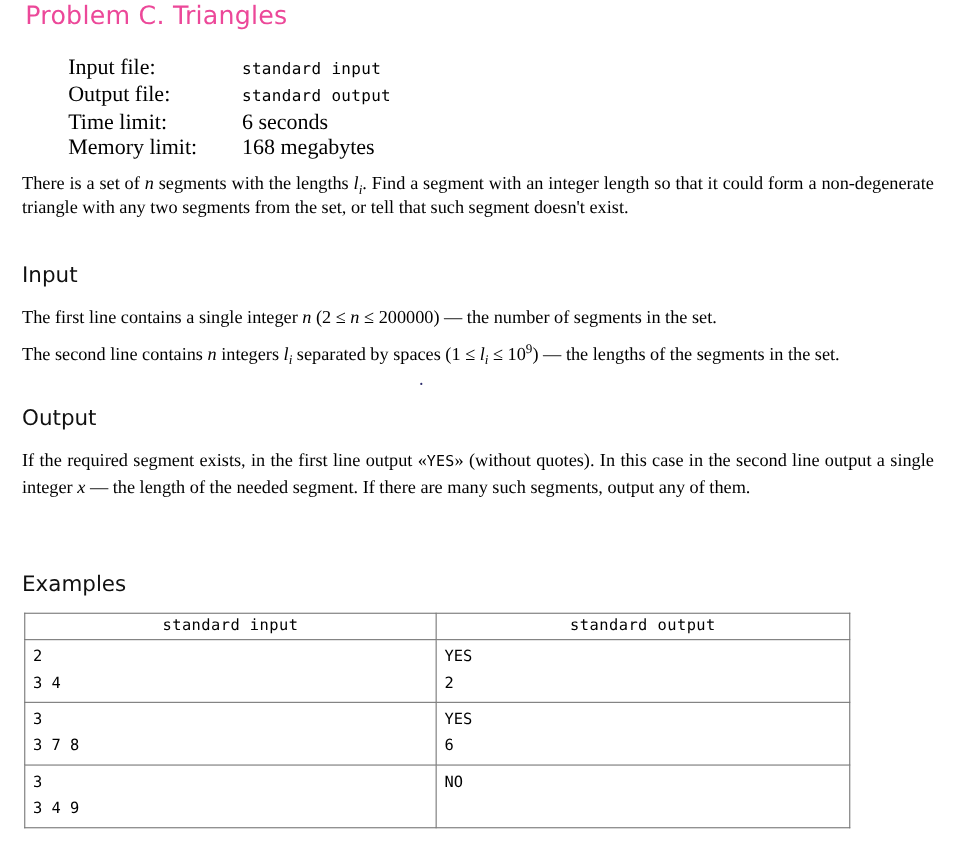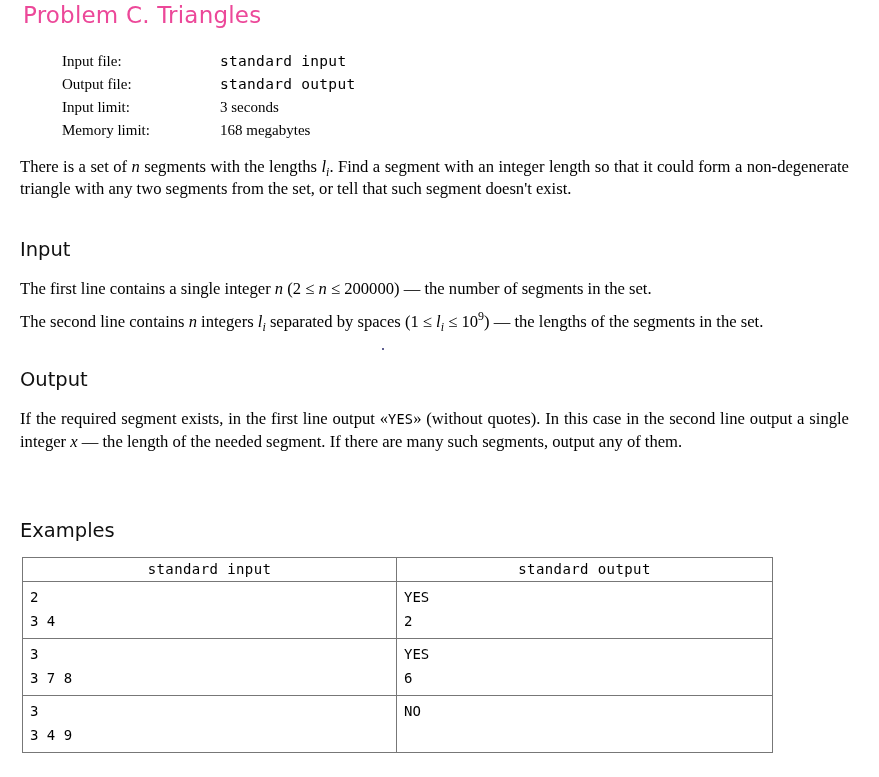--- a/index.html
+++ b/index.html
@@ -38,21 +38,21 @@
 
   
   .meta {
     position: absolute;
     left: 62px;
     top: 50px;
     border-collapse: collapse;
   }
   .meta td {
     padding: 0;
-    font-size: 15px;
+    font-size: 20px;
     line-height: 23px;
     vertical-align: baseline;
     white-space: nowrap;
   }
   .meta td.meta-label {
     font-family: "Liberation Serif", serif;
     width: 158px;
   }
   .meta td.meta-value {
     font-family: "Liberation Serif", serif;
@@ -157,22 +157,22 @@
     <tbody>
       <tr>
         <td class="meta-label">Input file:</td>
         <td class="meta-value mono">standard input</td>
       </tr>
       <tr>
         <td class="meta-label">Output file:</td>
         <td class="meta-value mono">standard output</td>
       </tr>
       <tr>
-        <td class="meta-label">Input limit:</td>
-        <td class="meta-value">3 seconds</td>
+        <td class="meta-label">Time limit:</td>
+        <td class="meta-value">6 seconds</td>
       </tr>
       <tr>
         <td class="meta-label">Memory limit:</td>
         <td class="meta-value">168 megabytes</td>
       </tr>
     </tbody>
   </table>
 
   <div class="body-block" style="top:156px;">
     <span>There is a set of </span><i class="var">n</i><span> segments with the lengths </span><span class="nowrap"><i class="var">l</i><i class="var sup" style="vertical-align:sub;">i</i></span><span>. Find a segment with an integer length so that it could form a non-degenerate triangle with any two segments from the set, or tell that such segment doesn't exist.</span>

